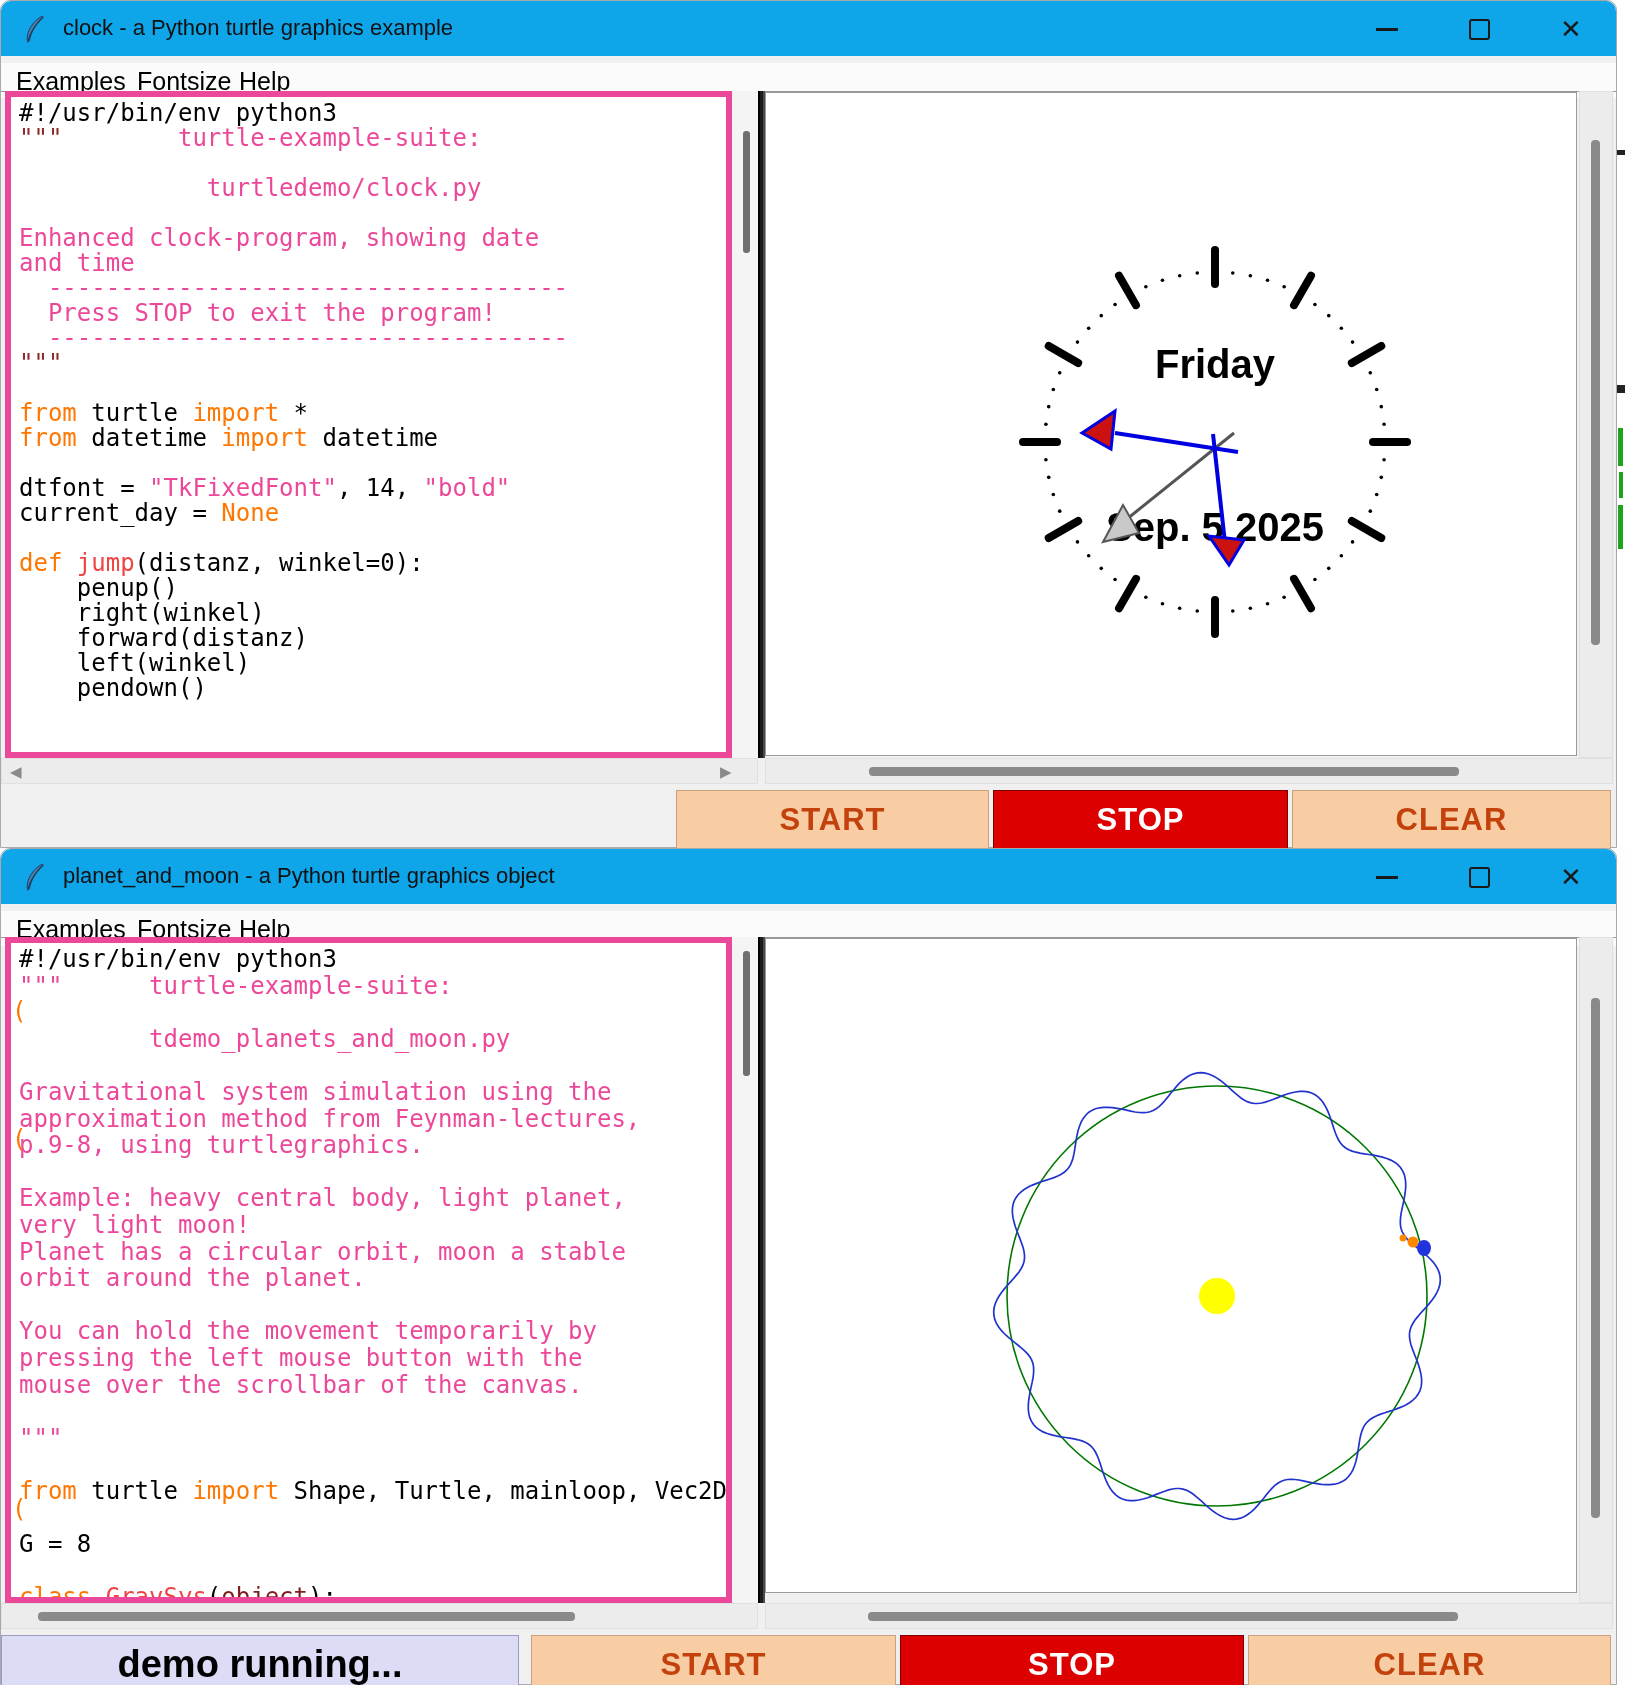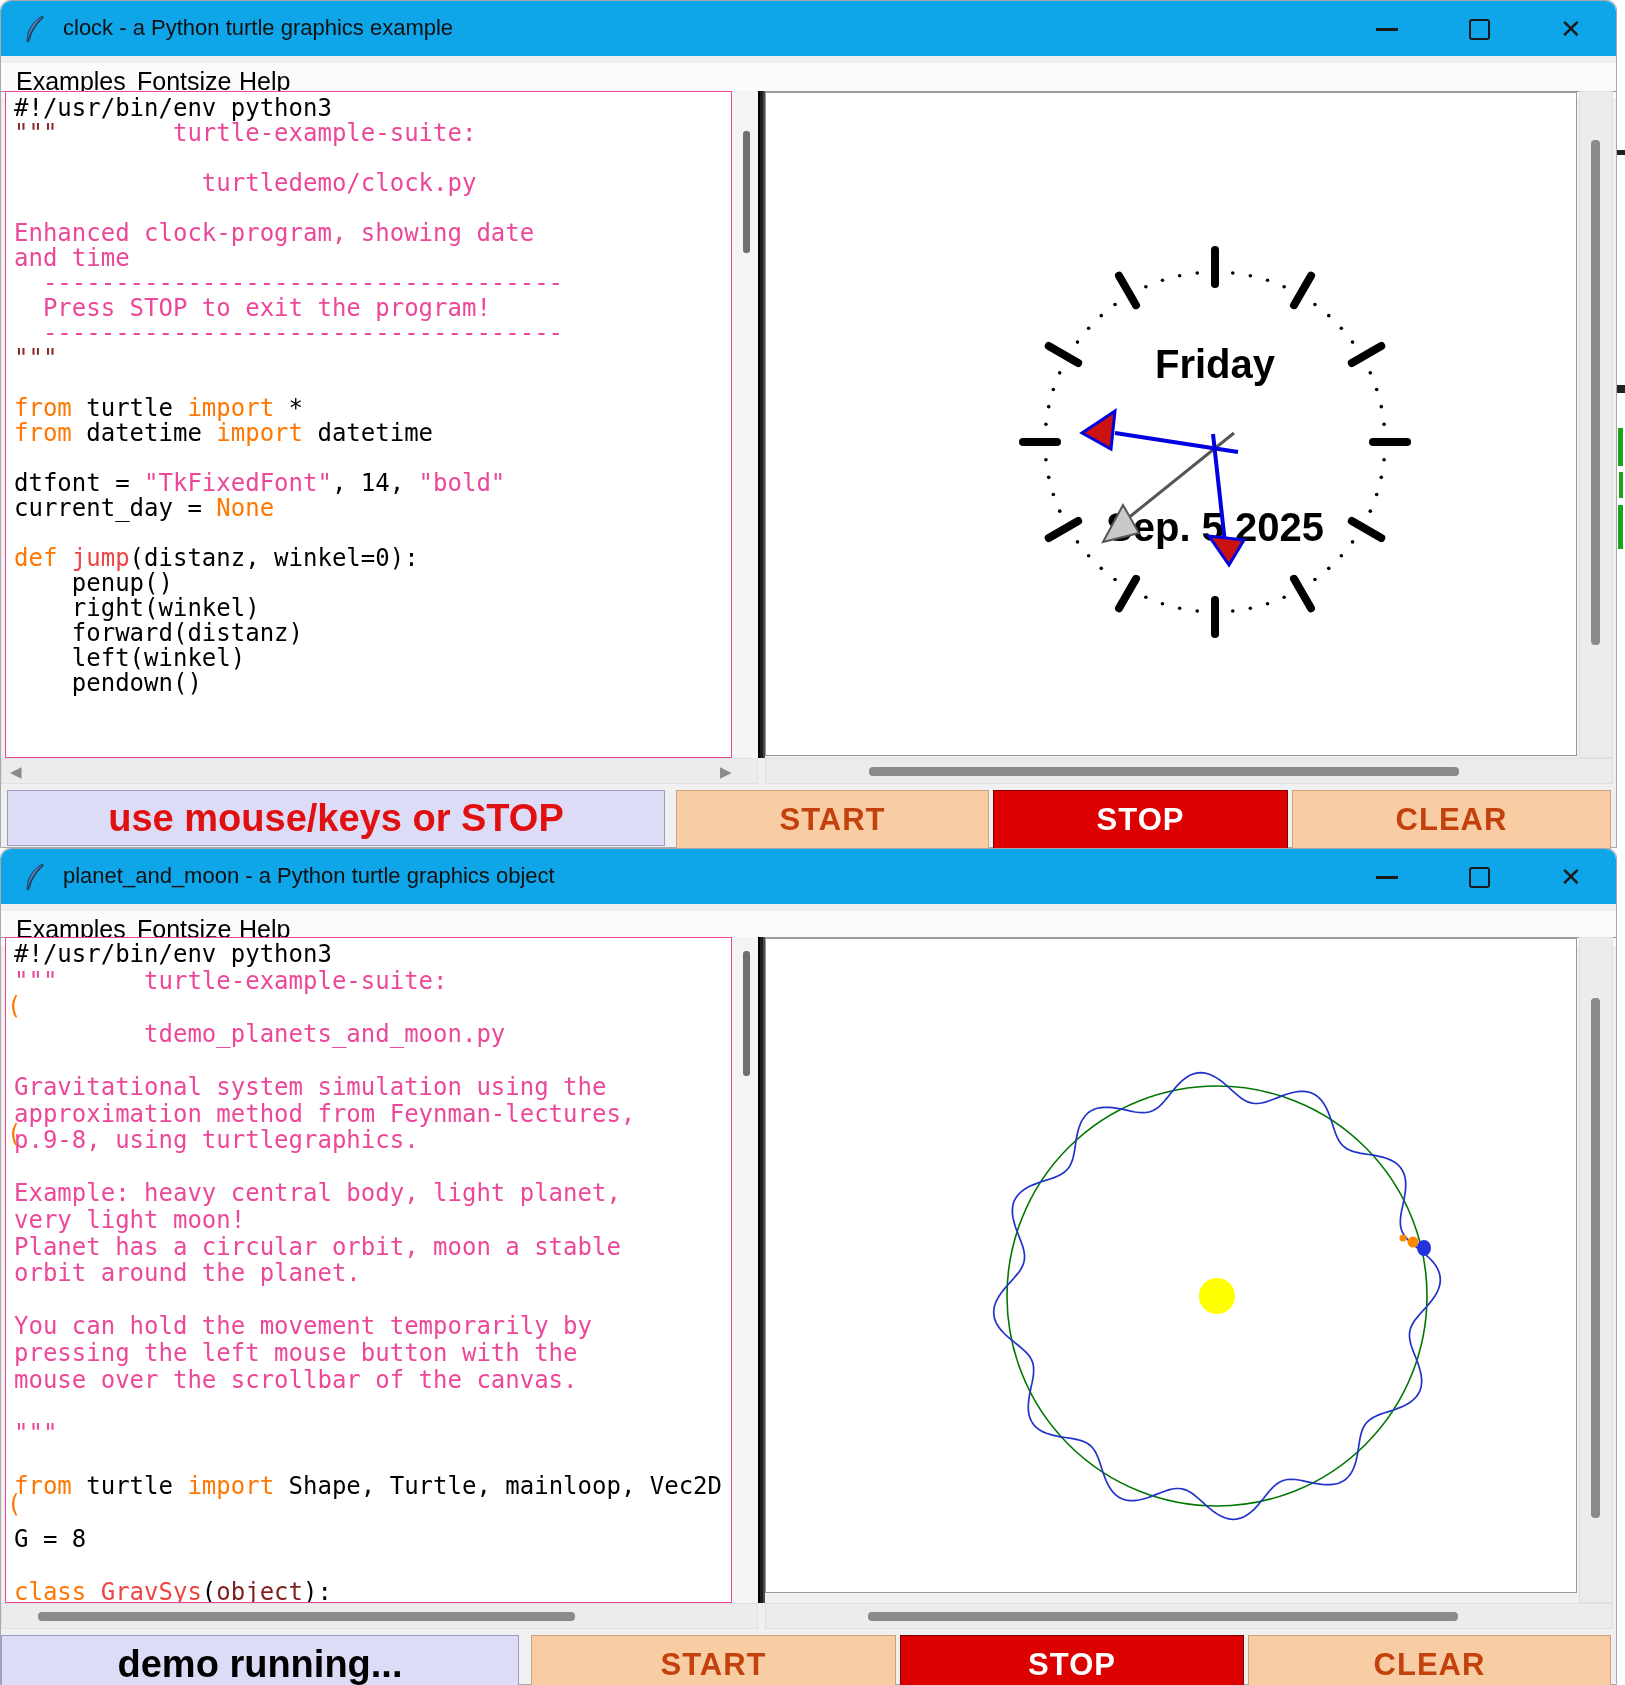--- a/index.html
+++ b/index.html
@@ -12,21 +12,21 @@
   .app-icon{position:absolute;left:22px;top:14px;width:26px;height:28px;}
   .title-text{position:absolute;left:62px;top:14px;font-size:22px;color:#111;}
   .winbtn{position:absolute;top:8px;width:60px;height:40px;display:flex;align-items:center;justify-content:center;}
   .btn-min{left:1356px;}  .btn-max{left:1448px;}  .btn-close{left:1540px;}
   .glyph-min{width:22px;height:3px;background:#1a1a1a;}
   .glyph-max{width:17px;height:17px;border:2.5px solid #1a1a1a;border-radius:3px;}
   .glyph-close{font-size:26px;color:#1a1a1a;line-height:1;}
   .menubar{position:absolute;left:0;top:62px;width:100%;height:35px;background:#fbfbfb;}
   .menu-item{position:absolute;top:4px;font-size:25px;color:#000;}
   .content-border{position:absolute;left:0;width:100%;border-top:1px solid #999;}
-  .textarea{position:absolute;left:4px;width:727px;background:#fff;border:1px solid #ec4899;
+  .textarea{position:absolute;left:4px;width:727px;background:#fff;border:6px solid #ec4899;
             box-sizing:border-box;overflow:hidden;}
   .code{position:absolute;left:8px;top:2px;font-family:"DejaVu Sans Mono","Liberation Mono",monospace;
         font-size:24px;white-space:pre;}
   .code .ln{height:25px;}
   .w2 .code .ln{height:26.6px;}
   .c-k{color:#000;} .c-g{color:#ec4899;} .c-o{color:#ff7700;} .c-b{color:#ef4444;}
   .c-p{color:#7f1d1d;} .c-m{color:#8b2a2a;}
   .stray{position:absolute;left:1px;font-family:"DejaVu Sans Mono","Liberation Mono",monospace;
          font-size:24px;color:#ff7700;}
   .vscroll-text{position:absolute;left:731px;width:26px;background:#f4f4f4;}
@@ -189,23 +189,20 @@
 
     <div class="hscroll" style="left:0;top:757px;width:757px;">
       <span class="arrow" style="left:8px">◀</span>
       <span class="arrow" style="left:718px">▶</span>
     </div>
     <div class="hscroll" style="left:764px;top:757px;width:848px;">
       <div class="thumb" style="left:103px;width:590px;"></div>
     </div>
 
     <div class="statusrow" style="top:786px;height:62px;">
-      <div class="statusbox status-red" style="left:6px;top:3px;width:658px;height:56px;">
-        <span>use mouse/keys or STOP</span>
-      </div>
       <div class="demo-btn btn-peach" style="left:675px;top:3px;width:313px;">
         <span>START</span>
       </div>
       <div class="demo-btn btn-stop" style="left:992px;top:3px;width:295px;">
         <span>STOP</span>
       </div>
       <div class="demo-btn btn-peach" style="left:1291px;top:3px;width:319px;">
         <span>CLEAR</span>
       </div>
     </div>

